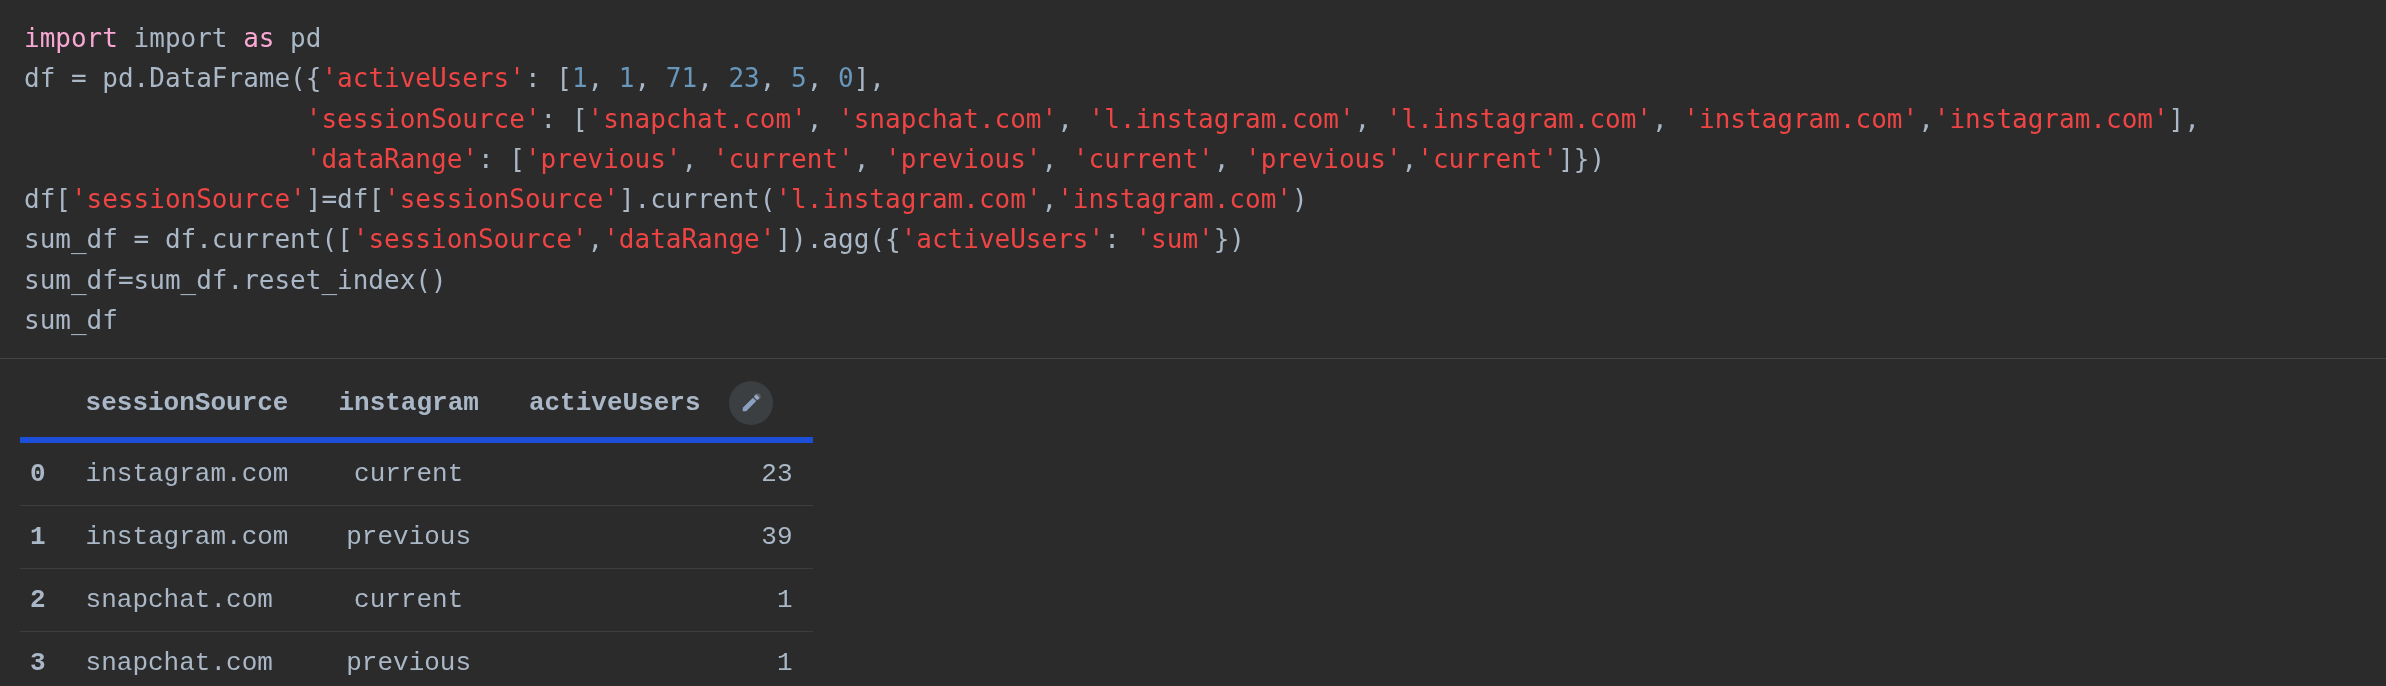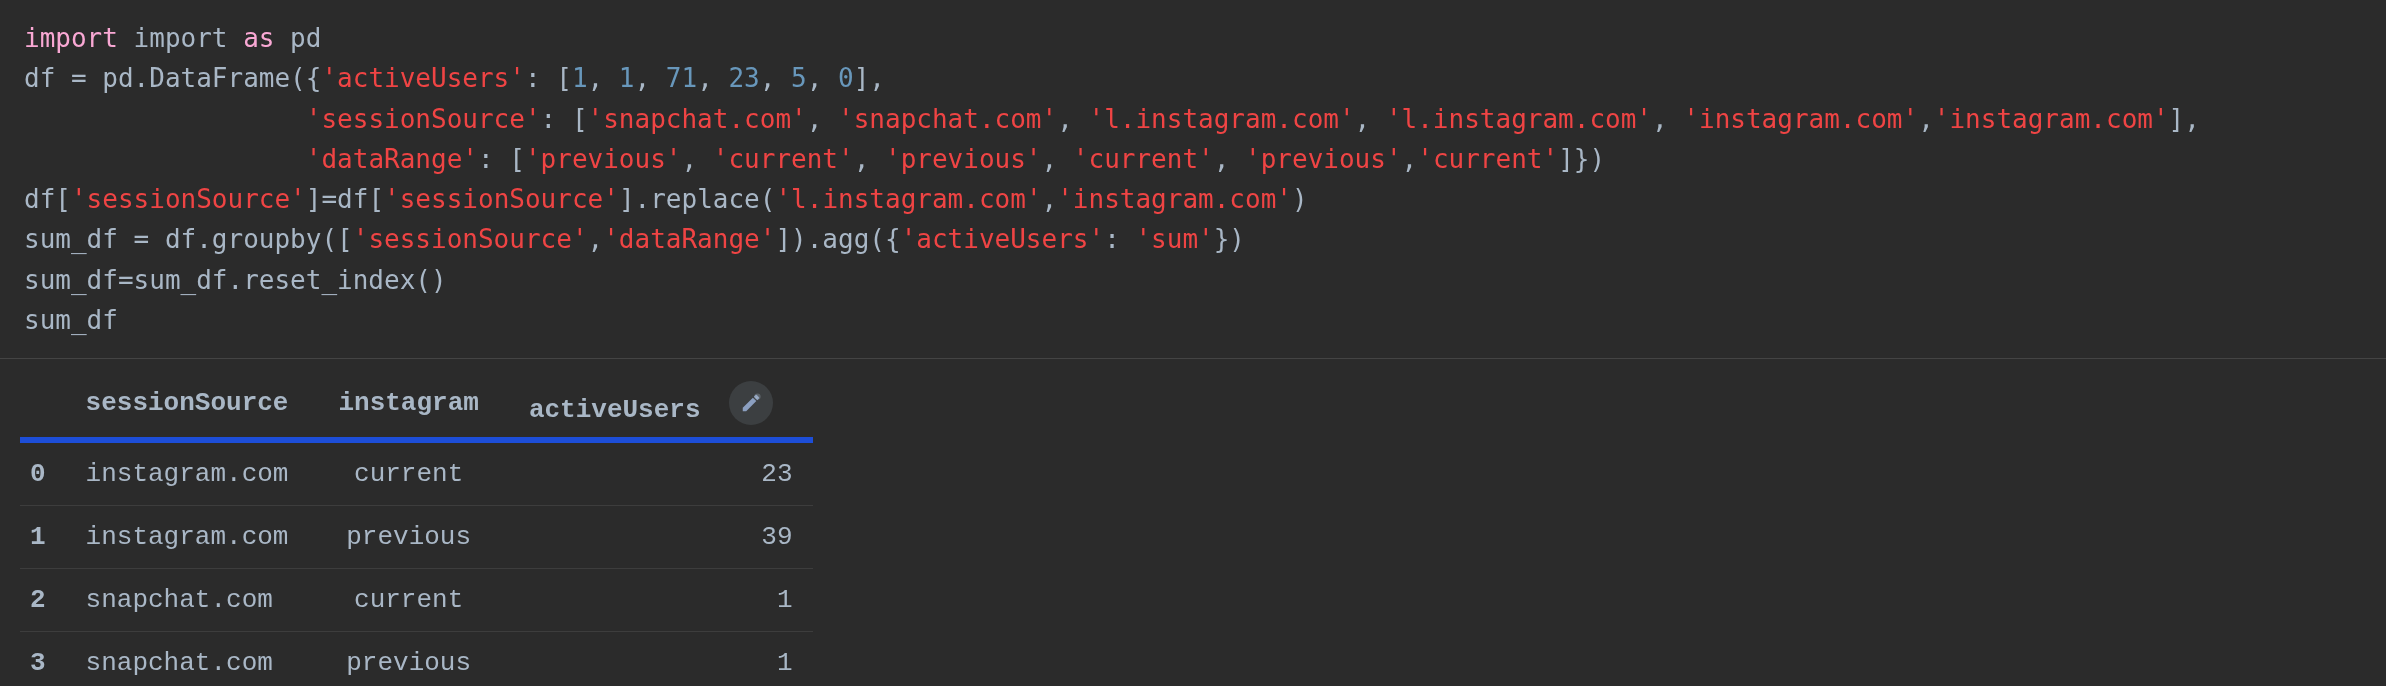--- a/index.html
+++ b/index.html
@@ -132,42 +132,42 @@
 </head>
 <body>
 
 <div class="container">
 
   <div class="code-section">
     <pre class="code-block"><span class="kw">import</span><span class="builtin"> import </span><span class="kw">as</span><span class="builtin"> pd</span>
 <span class="builtin">df = pd.DataFrame({</span><span class="string">'activeUsers'</span><span class="builtin">: [</span><span class="number">1</span><span class="builtin">, </span><span class="number">1</span><span class="builtin">, </span><span class="number">71</span><span class="builtin">, </span><span class="number">23</span><span class="builtin">, </span><span class="number">5</span><span class="builtin">, </span><span class="number">0</span><span class="builtin">],</span>
 <span class="builtin">                  </span><span class="string">'sessionSource'</span><span class="builtin">: [</span><span class="string">'snapchat.com'</span><span class="builtin">, </span><span class="string">'snapchat.com'</span><span class="builtin">, </span><span class="string">'l.instagram.com'</span><span class="builtin">, </span><span class="string">'l.instagram.com'</span><span class="builtin">, </span><span class="string">'instagram.com'</span><span class="builtin">,</span><span class="string">'instagram.com'</span><span class="builtin">],</span>
 <span class="builtin">                  </span><span class="string">'dataRange'</span><span class="builtin">: [</span><span class="string">'previous'</span><span class="builtin">, </span><span class="string">'current'</span><span class="builtin">, </span><span class="string">'previous'</span><span class="builtin">, </span><span class="string">'current'</span><span class="builtin">, </span><span class="string">'previous'</span><span class="builtin">,</span><span class="string">'current'</span><span class="builtin">]})</span>
-<span class="builtin">df[</span><span class="string">'sessionSource'</span><span class="builtin">]=df[</span><span class="string">'sessionSource'</span><span class="builtin">].replace(</span><span class="string">'l.instagram.com'</span><span class="builtin">,</span><span class="string">'instagram.com'</span><span class="builtin">)</span>
-<span class="builtin">sum_df = df.groupby([</span><span class="string">'sessionSource'</span><span class="builtin">,</span><span class="string">'dataRange'</span><span class="builtin">]).agg({</span><span class="string">'activeUsers'</span><span class="builtin">: </span><span class="string">'sum'</span><span class="builtin">})</span>
+<span class="builtin">df[</span><span class="string">'sessionSource'</span><span class="builtin">]=df[</span><span class="string">'sessionSource'</span><span class="builtin">].current(</span><span class="string">'l.instagram.com'</span><span class="builtin">,</span><span class="string">'instagram.com'</span><span class="builtin">)</span>
+<span class="builtin">sum_df = df.current([</span><span class="string">'sessionSource'</span><span class="builtin">,</span><span class="string">'dataRange'</span><span class="builtin">]).agg({</span><span class="string">'activeUsers'</span><span class="builtin">: </span><span class="string">'sum'</span><span class="builtin">})</span>
 <span class="builtin">sum_df=sum_df.reset_index()</span>
 <span class="builtin">sum_df</span></pre>
   </div>
 
   <div class="table-section">
     <div class="table-wrapper">
       <table class="data-table">
         <thead>
           <tr class="table-header-row">
             <th class="idx-col"></th>
             <th>
               <div class="header-with-icon">
                 <span>sessionSource</span>
               </div>
             </th>
             <th>
               <span>instagram</span>
             </th>
             <th>
-              <div style="display:flex;align-items:flex-end;gap:20px;">
+              <div style="display:flex;align-items:center;gap:20px;">
                 <span>activeUsers</span>
                 <button class="edit-icon-btn" title="edit">
                   <svg viewBox="0 0 24 24">
                     <path d="M3 17.25V21h3.75L17.81 9.94l-3.75-3.75L3 17.25zM20.71 7.04a1 1 0 0 0 0-1.41l-2.34-2.34a1 1 0 0 0-1.41 0l-1.83 1.83 3.75 3.75 1.83-1.83z"></path>
                     <circle cx="19" cy="5" r="3.5" fill="#a9b7c6" opacity="0.3"></circle>
                     <text x="17" y="7.5" font-size="5" fill="#a9b7c6">+</text>
                   </svg>
                 </button>
               </div>
             </th>

